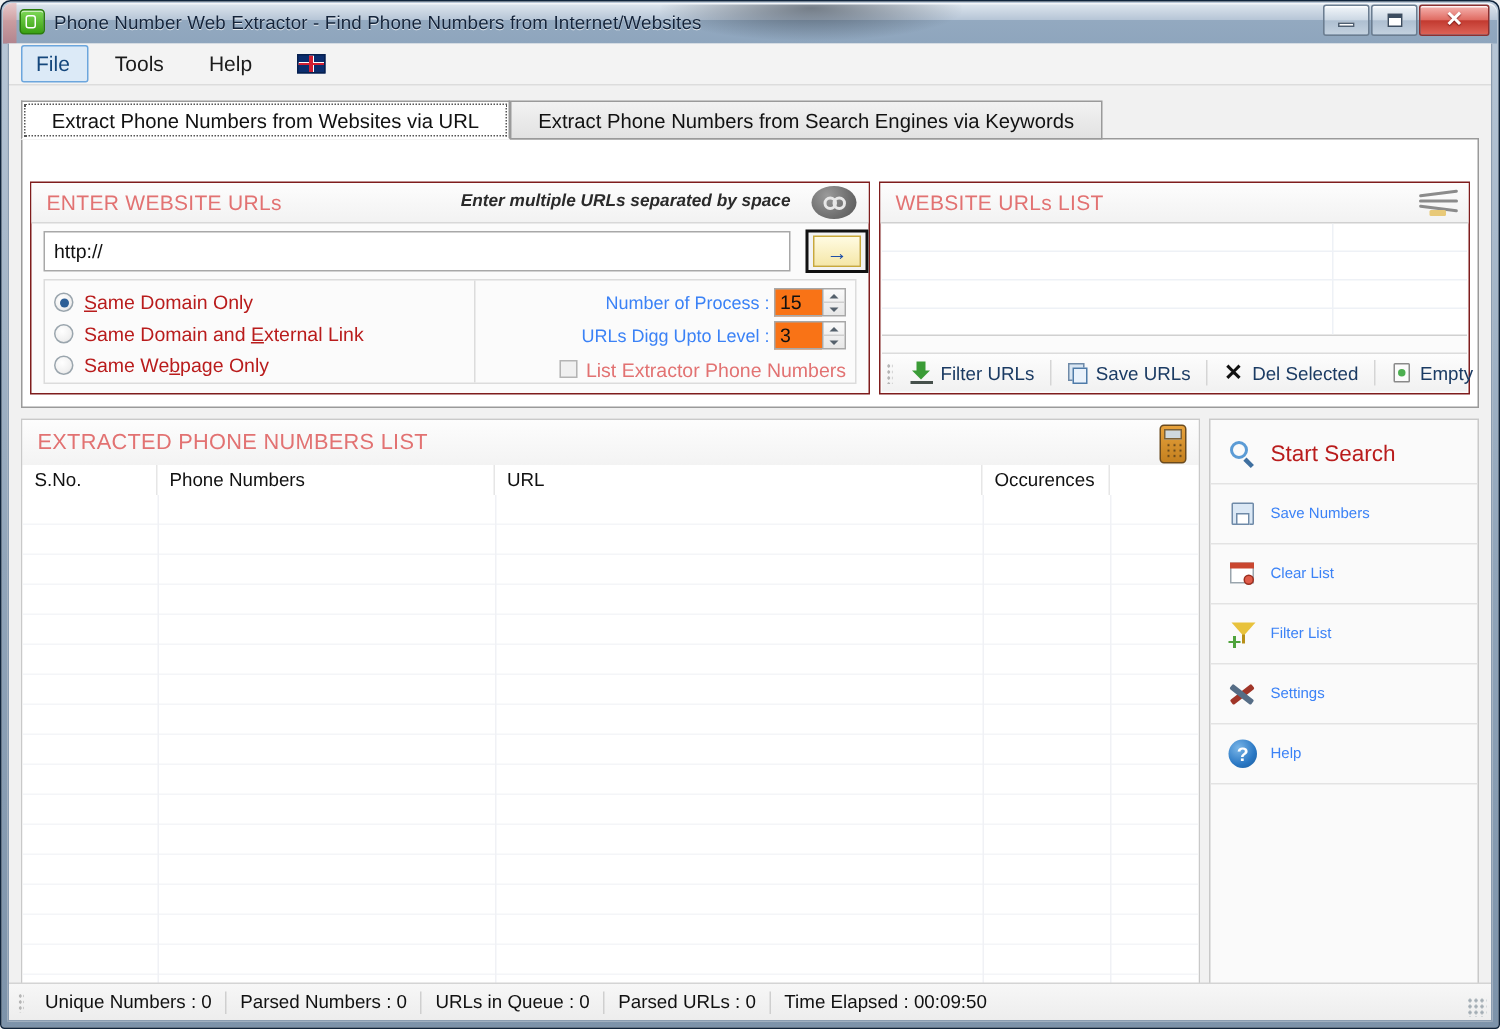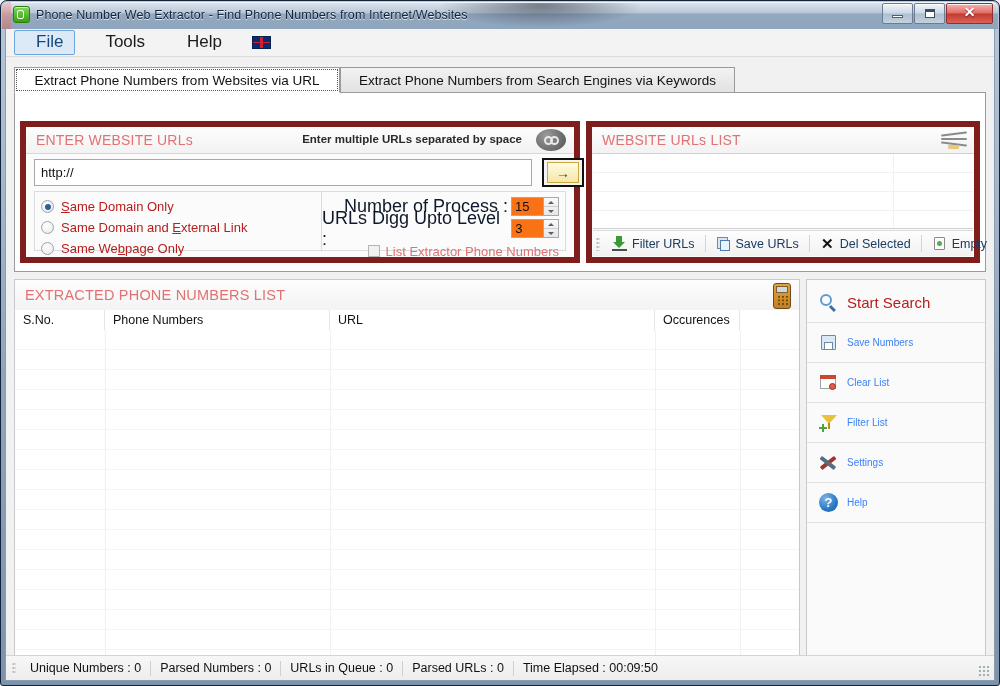--- a/index.html
+++ b/index.html
@@ -110,22 +110,22 @@
   }
 
   
   .menubar{
     position:absolute;left:0;top:0;width:988px;height:27px;
     background:#f3f3f3;
     display:flex;align-items:center;
     border-bottom:1px solid #dcdcdc;
   }
   .menu-item{
-    font-size:17px;color:#1b1b1b;
-    padding:3px 11px 4px 21px;margin-left:8px;
+    font-size:14px;color:#1b1b1b;
+    padding:3px 11px 4px 9px;margin-left:8px;
     border:1px solid transparent;border-radius:2px;
     line-height:16px;
   }
   .menu-item.active{
     background:#dceaf7;border:1px solid #6ca6dd;color:#15477c;
   }
   .flag{
     width:19px;height:13px;margin-left:18px;position:relative;flex:none;
     background:#0b2d6e;overflow:hidden;border:1px solid #06204f;box-sizing:border-box;
   }
@@ -166,35 +166,35 @@
     z-index:2;
   }
   .tabbody{
     position:absolute;left:8px;top:63px;width:972px;height:180px;
     background:#ffffff;border:1px solid #9a9a9a;box-sizing:border-box;
   }
 
   
   .gbox{
     position:absolute;box-sizing:border-box;
-    border:6px solid #7f1d1d;background:#fbfbfb;padding-left:16px;
+    border:1px solid #7f1d1d;background:#fbfbfb;padding-left:16px;
   }
   .gbox-title{
     position:absolute;left:0;top:0;right:0;height:26px;
     background:linear-gradient(180deg,#fdfdfd 0%,#f2f2f2 100%);
     border-bottom:1px solid #d8d8d8;
     display:flex;align-items:center;
   }
   .gbox-title .lbl{
     font-size:14px;color:#e27272;letter-spacing:.2px;
     margin-left:10px;
     font-family:"Liberation Sans", sans-serif;
   }
   .hint{
-    position:absolute;right:52px;top:6px;font-size:11.5px;color:#2a2a2a;font-weight:bold;
+    position:absolute;right:52px;top:6px;font-size:11.5px;color:#2a2a2a;font-weight:bold;font-style:italic;
   }
   .circ-icon{
     position:absolute;right:8px;top:2px;width:30px;height:22px;border-radius:50%;
     background:radial-gradient(circle at 35% 30%, #9b9b9b 0%, #6e6e6e 60%, #565656 100%);
     display:flex;align-items:center;justify-content:center;
   }
   .chain{
     width:15px;height:9px;position:relative;
   }
   .chain:before,.chain:after{
@@ -244,21 +244,21 @@
   }
   .radio.on .rdot:after{
     content:"";position:absolute;left:2.5px;top:2.5px;width:6px;height:6px;border-radius:50%;
     background:#2e5f96;
   }
   .radio .rl{font-size:13px;color:#b91c1c;}
   .radio .rl u{text-decoration:underline;}
   .spinrow{
     display:flex;align-items:center;justify-content:flex-end;height:21px;margin-bottom:1px;
   }
-  .spinrow .sl{font-size:18px;color:#0f172a;margin-right:3px;}
+  .spinrow .sl{font-size:12px;color:#3b82f6;margin-right:3px;}
   .spinbox{
     width:32px;height:19px;box-sizing:border-box;
     border:1px solid #a8a8a8;border-right:none;background:#f97316;
     font-size:13px;color:#111;padding:1px 3px;
     font-family:"Liberation Sans", sans-serif;
   }
   .spinup{
     width:16px;height:19px;box-sizing:border-box;border:1px solid #a8a8a8;
     background:linear-gradient(180deg,#fafafa 0%,#e7e7e7 100%);
     display:flex;flex-direction:column;

